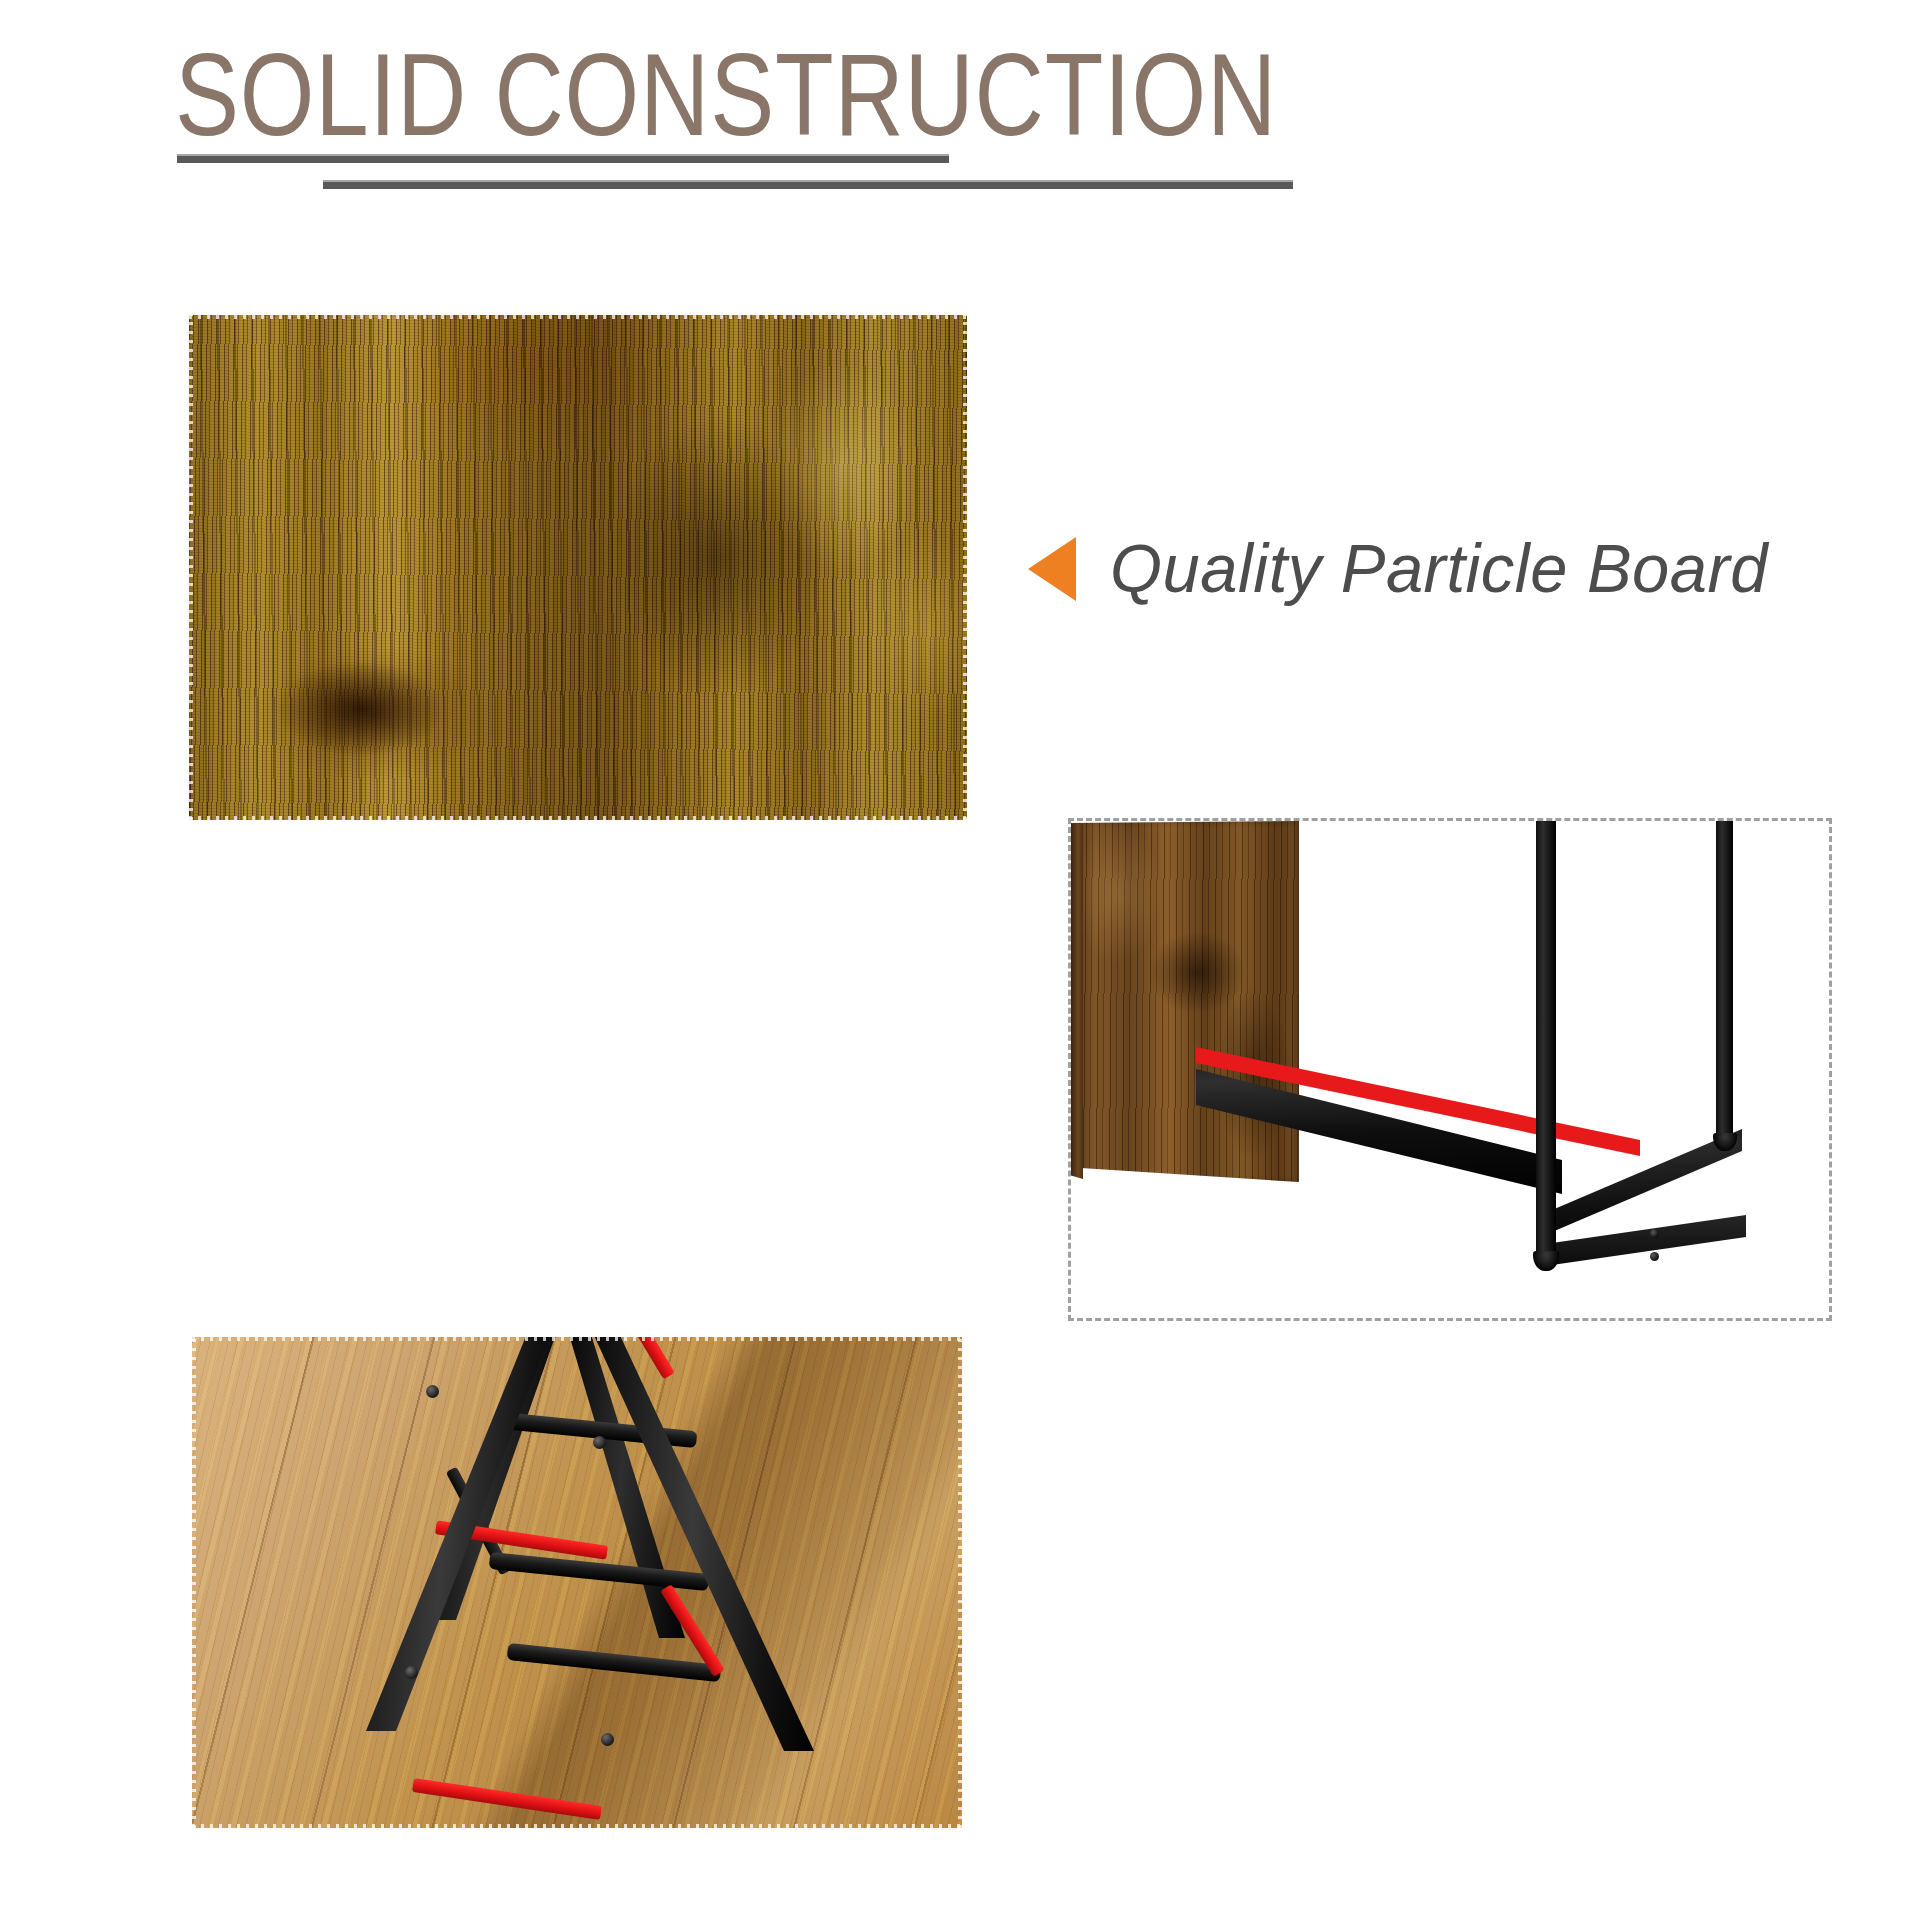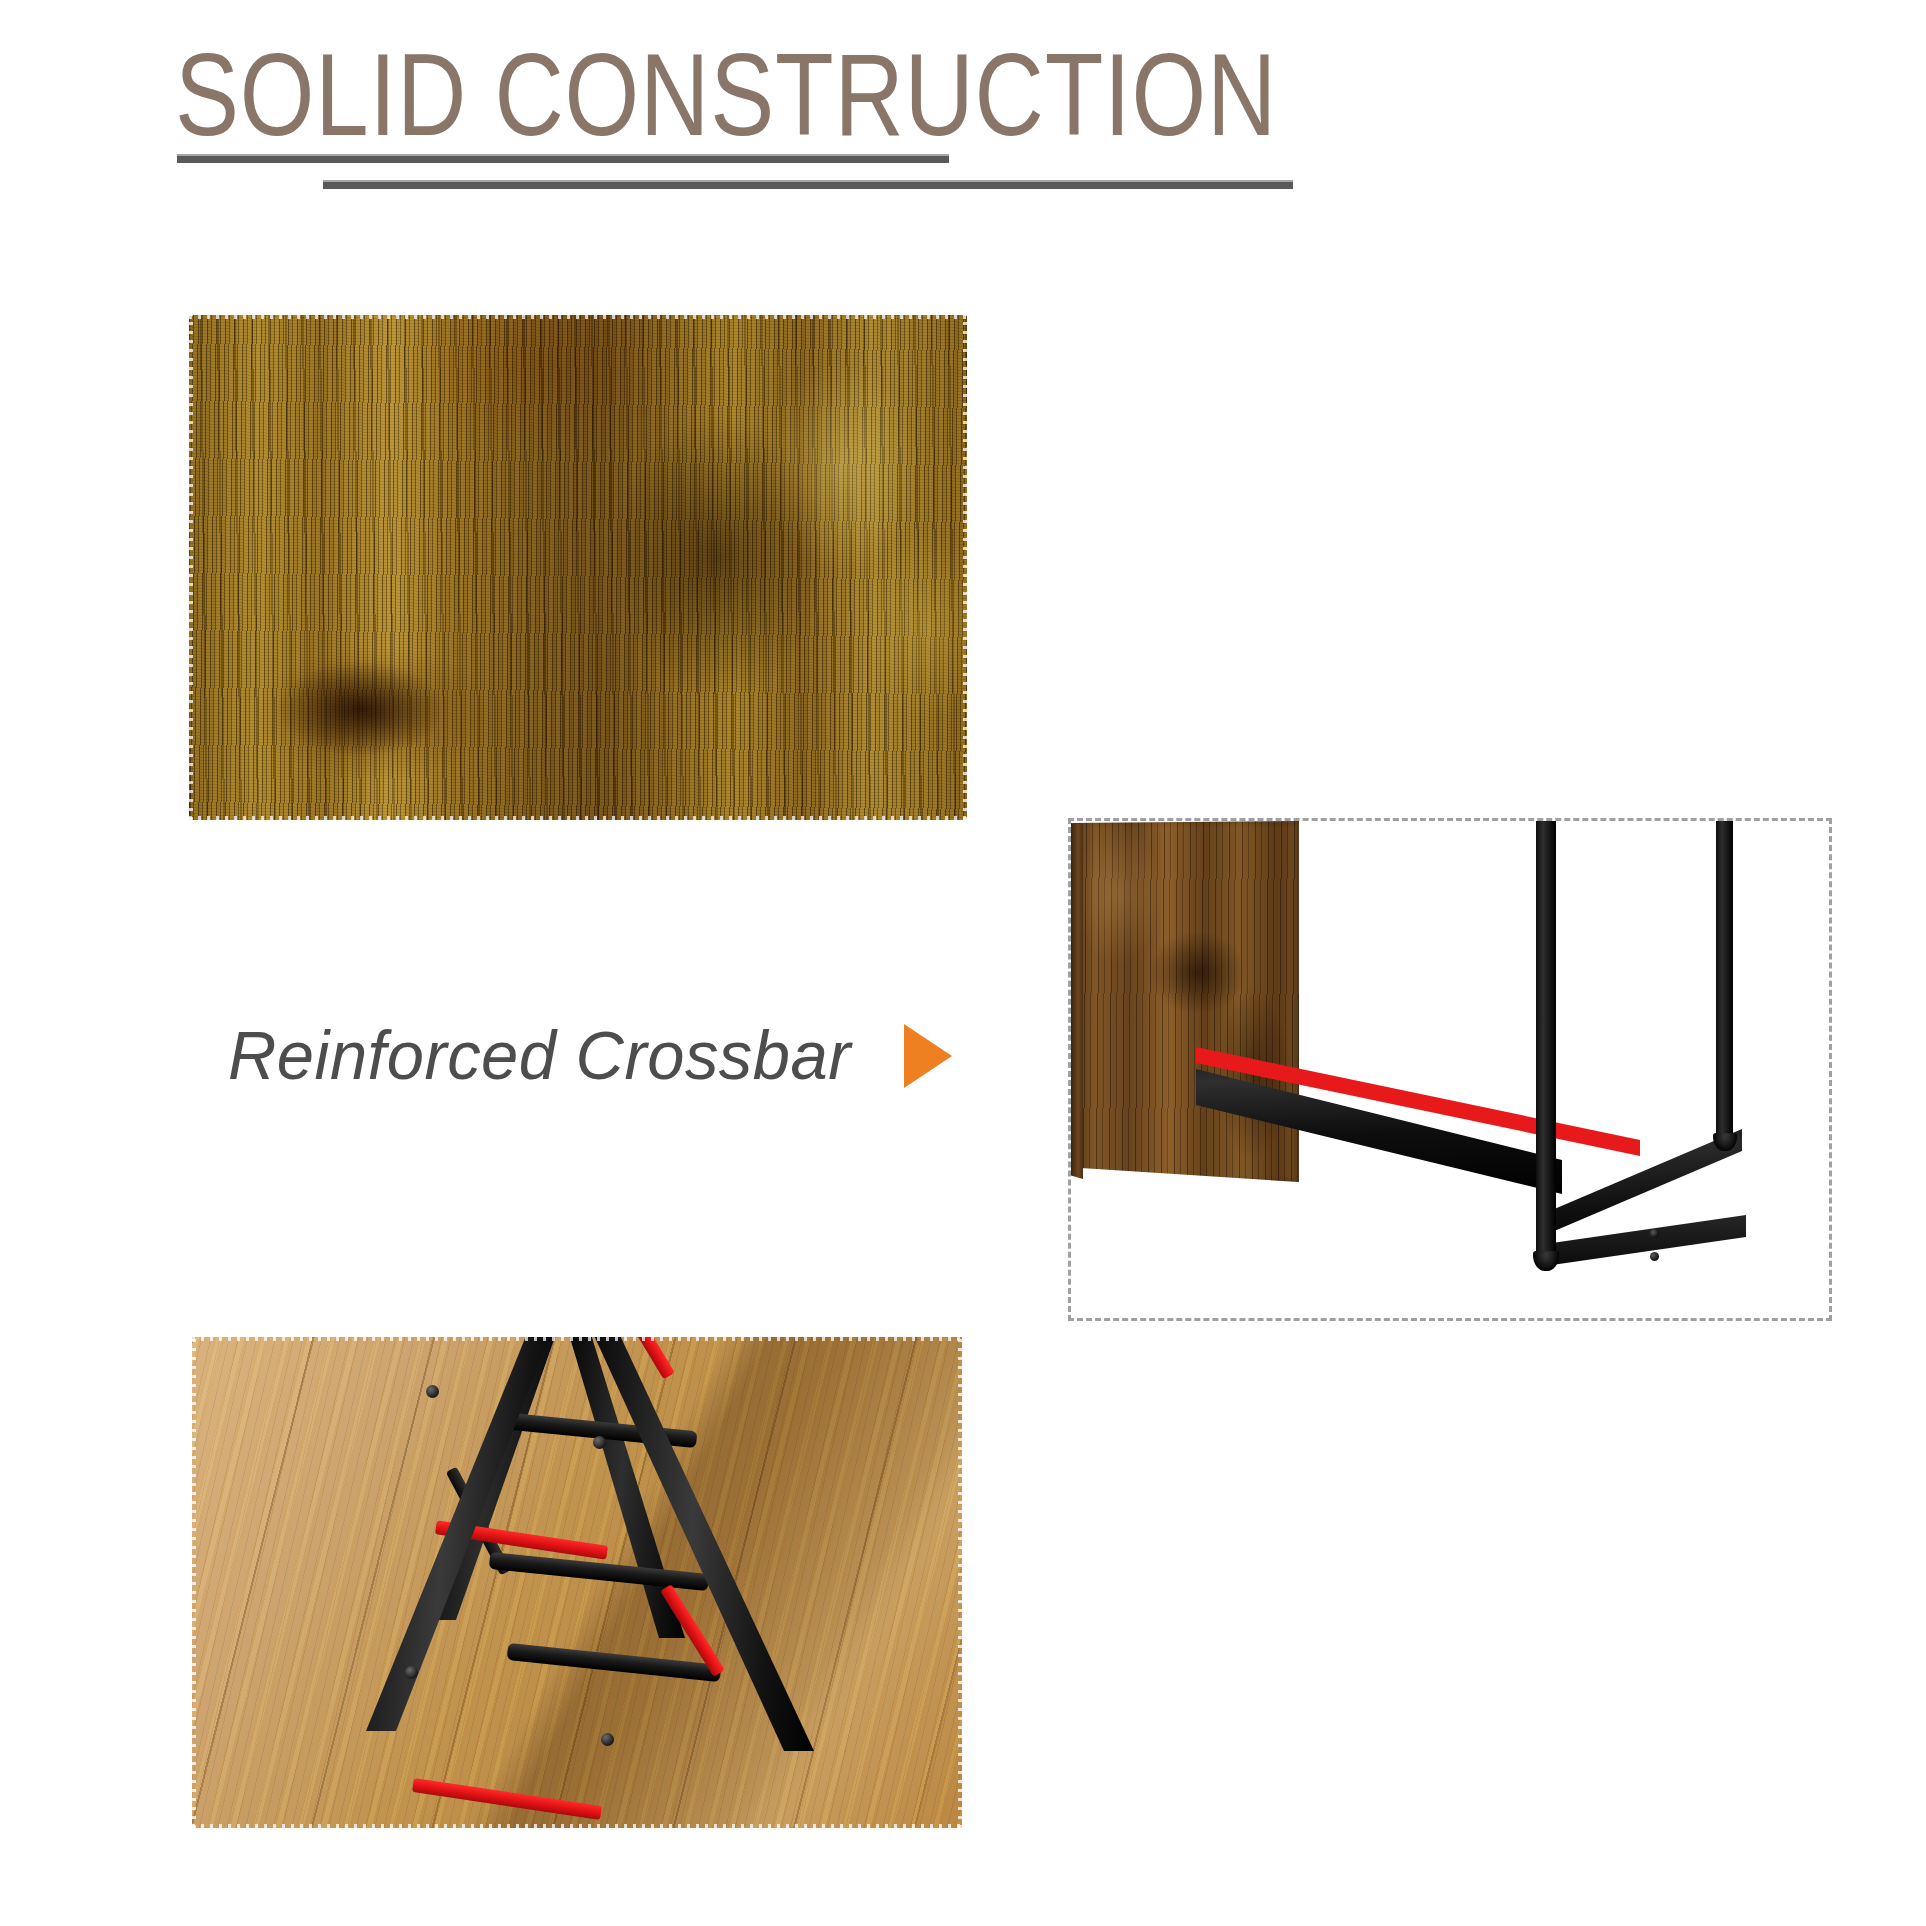--- a/index.html
+++ b/index.html
@@ -404,21 +404,21 @@
       <div class="redbar" id="redbar-4"></div>
       <div class="stool-leg" id="sleg-a"></div>
       <div class="stool-leg" id="sleg-d"></div>
       <div class="leg-screw" id="ls-1"></div>
       <div class="leg-screw" id="ls-2"></div>
       <div class="leg-screw" id="ls-3"></div>
       <div class="leg-screw" id="ls-4"></div>
     </div>
   </div>
 
-
-  <div class="callout" id="callout-crossbar">
-    <span class="callout-label">Reinforced Crossbar</span>
-    <span class="tri tri-right"></span>
+  <div class="callout" id="callout-board">
+    <span class="tri tri-left"></span>
+    <span class="callout-label">Quality Particle Board</span>
   </div>
 
 
+
 </div>
 
 
 </body></html>

